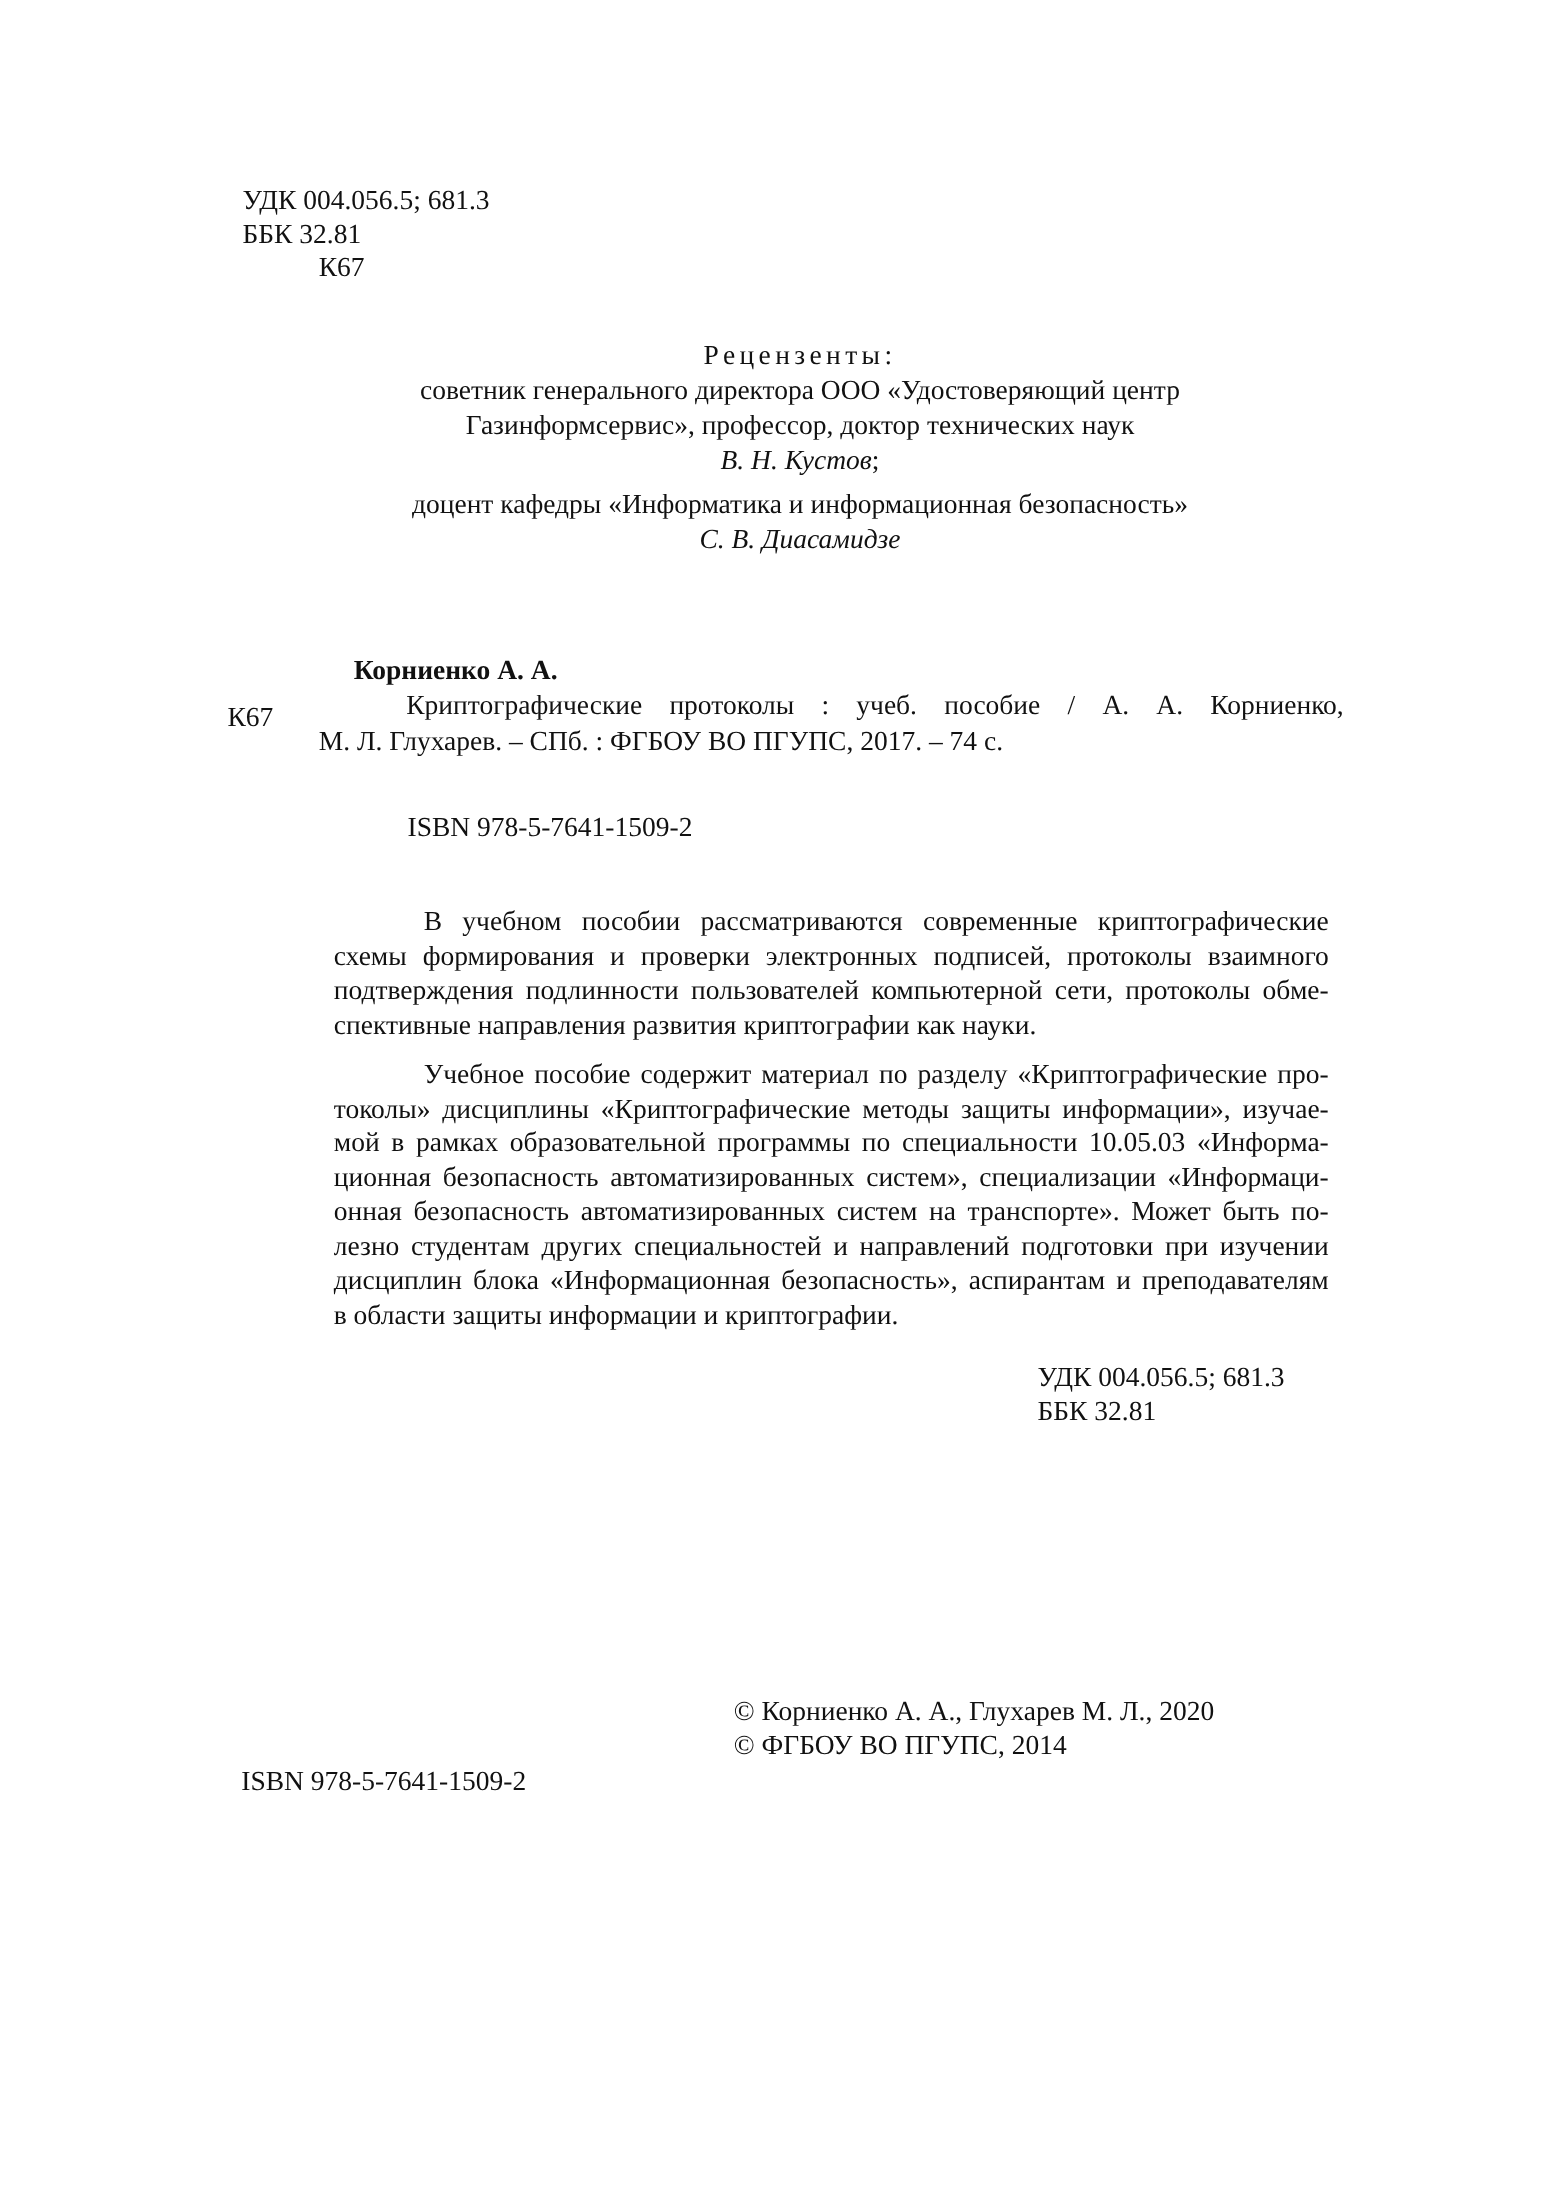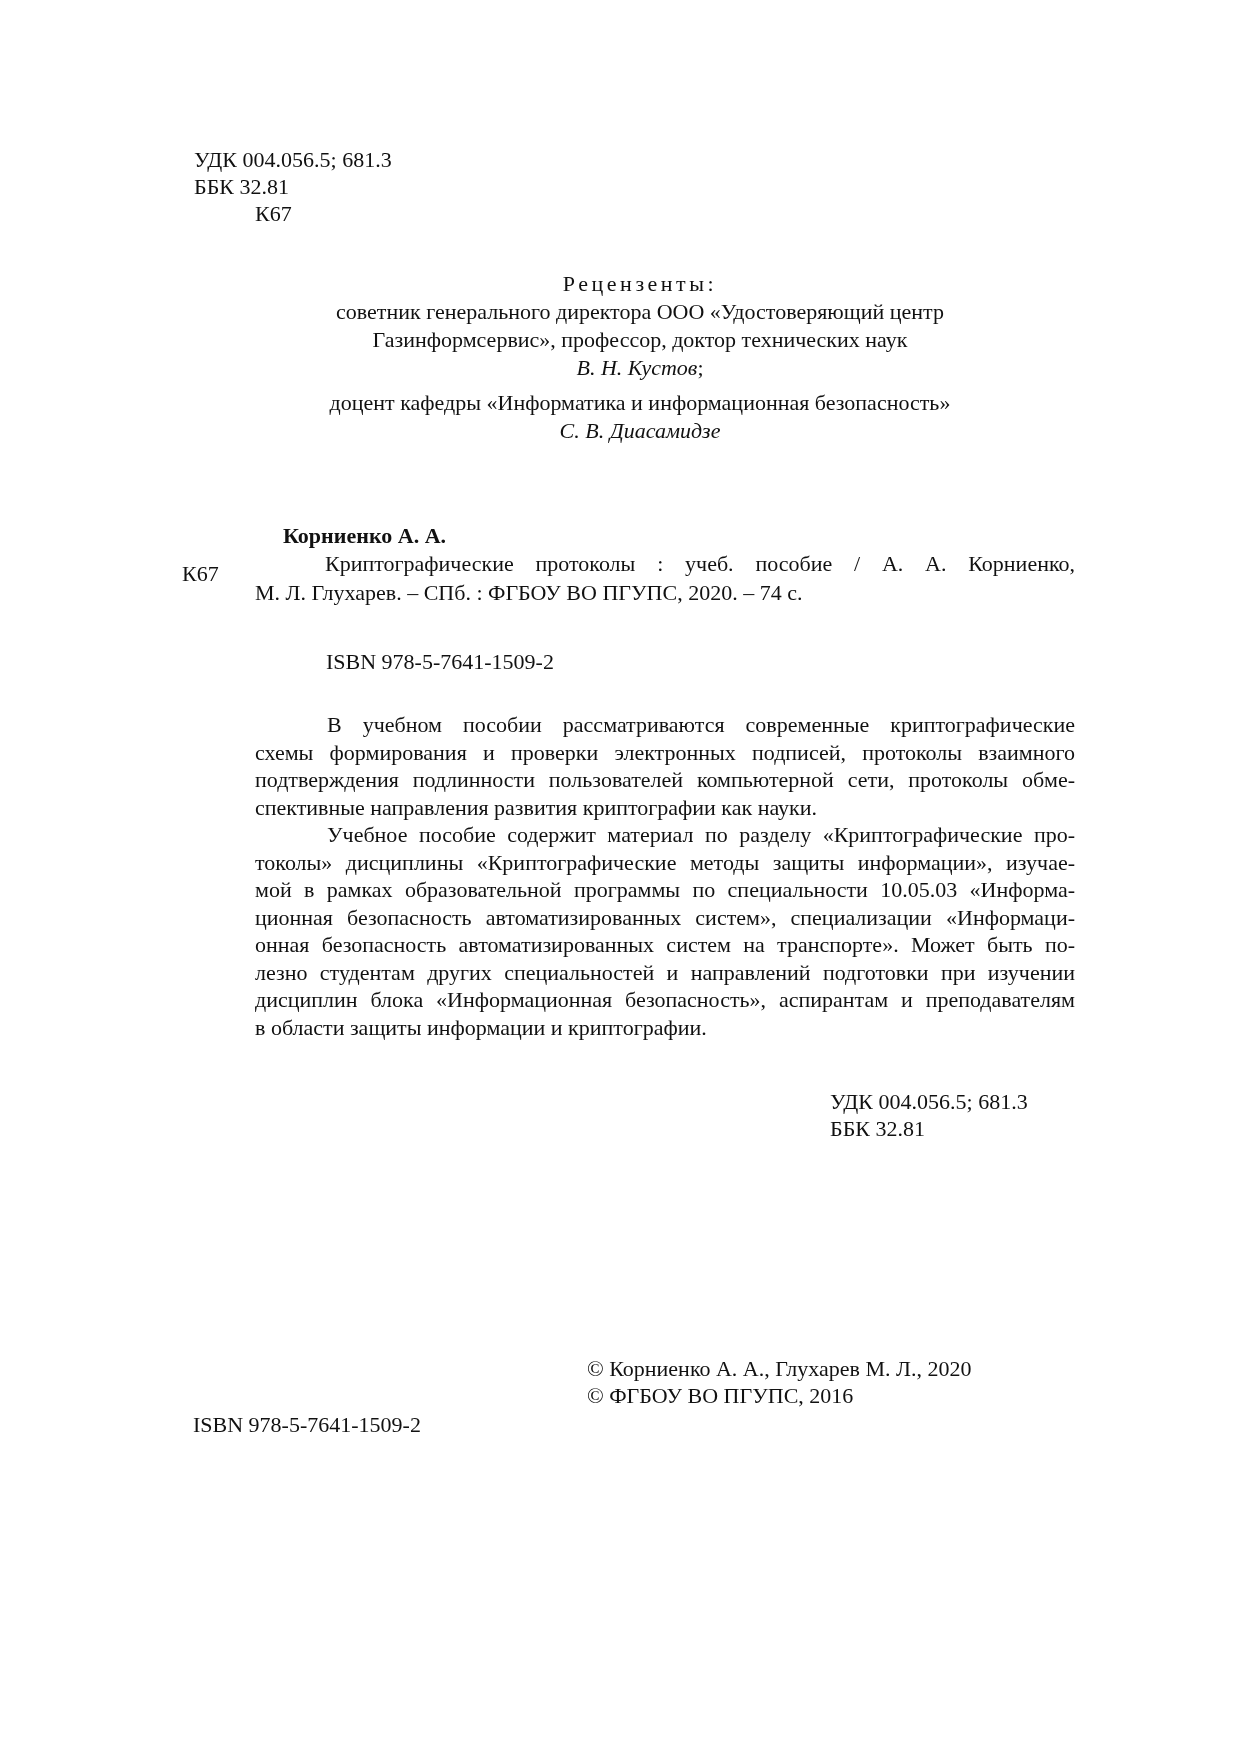--- a/index.html
+++ b/index.html
@@ -24,21 +24,21 @@
 
     #author { left: 255px; top: 522px; }
     #k67-side { left: 182px; top: 560px; }
     #biblio { left: 255px; top: 549px; width: 820px; }
     #biblio .l1 { text-indent: 70px; text-align: justify; text-align-last: justify; line-height: 29px; word-spacing: 6px; }
     #biblio .l2 { line-height: 29px; }
 
     #isbn-mid { left: 326px; top: 648px; }
 
     #abstract { left: 255px; top: 711px; width: 820px; }
-    #abstract p { margin: 0; line-height: 27.5px; text-align: justify; }
+    #abstract p { margin: 12px; line-height: 27.5px; text-align: justify; }
     #abstract .line { display: block; text-align: justify; text-align-last: justify; white-space: nowrap; }
     #abstract .line.last { text-align-last: left; }
     #abstract .indent { text-indent: 72px; }
 
     #udk-bottom { left: 830px; top: 1088px; }
     #copyright { left: 587px; top: 1355px; }
     #isbn-bottom { left: 193px; top: 1411px; }
   </style>
 </head>
 <body>
@@ -56,21 +56,21 @@
   <div class="line"><span class="italic">В. Н. Кустов</span><span>;</span></div>
   <div class="gap"></div>
   <div class="line">доцент кафедры «Информатика и информационная безопасность»</div>
   <div class="line italic">С. В. Диасамидзе</div>
 </div>
 
 <div id="author" class="abs bold">Корниенко А. А.</div>
 <div id="k67-side" class="abs">К67</div>
 <div id="biblio" class="abs">
   <div class="l1">Криптографические протоколы : учеб. пособие / А. А. Корниенко,</div>
-  <div class="l2">М. Л. Глухарев. – СПб. : ФГБОУ ВО ПГУПС, 2020. – 74 с.</div>
+  <div class="l2">М. Л. Глухарев. – СПб. : ФГБОУ ВО ПГУПС, 2017. – 74 с.</div>
 </div>
 <div id="isbn-mid" class="abs">ISBN 978-5-7641-1509-2</div>
 
 <div id="abstract" class="abs">
   <p>
     <span class="line indent">В учебном пособии рассматриваются современные криптографические</span>
     <span class="line">схемы формирования и проверки электронных подписей, протоколы взаимного</span>
     <span class="line">подтверждения подлинности пользователей компьютерной сети, протоколы обме-</span>
     <span class="line last">спективные направления развития криптографии как науки.</span>
   </p>
@@ -86,16 +86,16 @@
   </p>
 </div>
 
 <div id="udk-bottom" class="abs">
   <div>УДК 004.056.5; 681.3</div>
   <div>ББК 32.81</div>
 </div>
 
 <div id="copyright" class="abs">
   <div>© Корниенко А. А., Глухарев М. Л., 2020</div>
-  <div>© ФГБОУ ВО ПГУПС, 2016</div>
+  <div>© ФГБОУ ВО ПГУПС, 2014</div>
 </div>
 
 <div id="isbn-bottom" class="abs">ISBN 978-5-7641-1509-2</div>
 
 </body></html>

